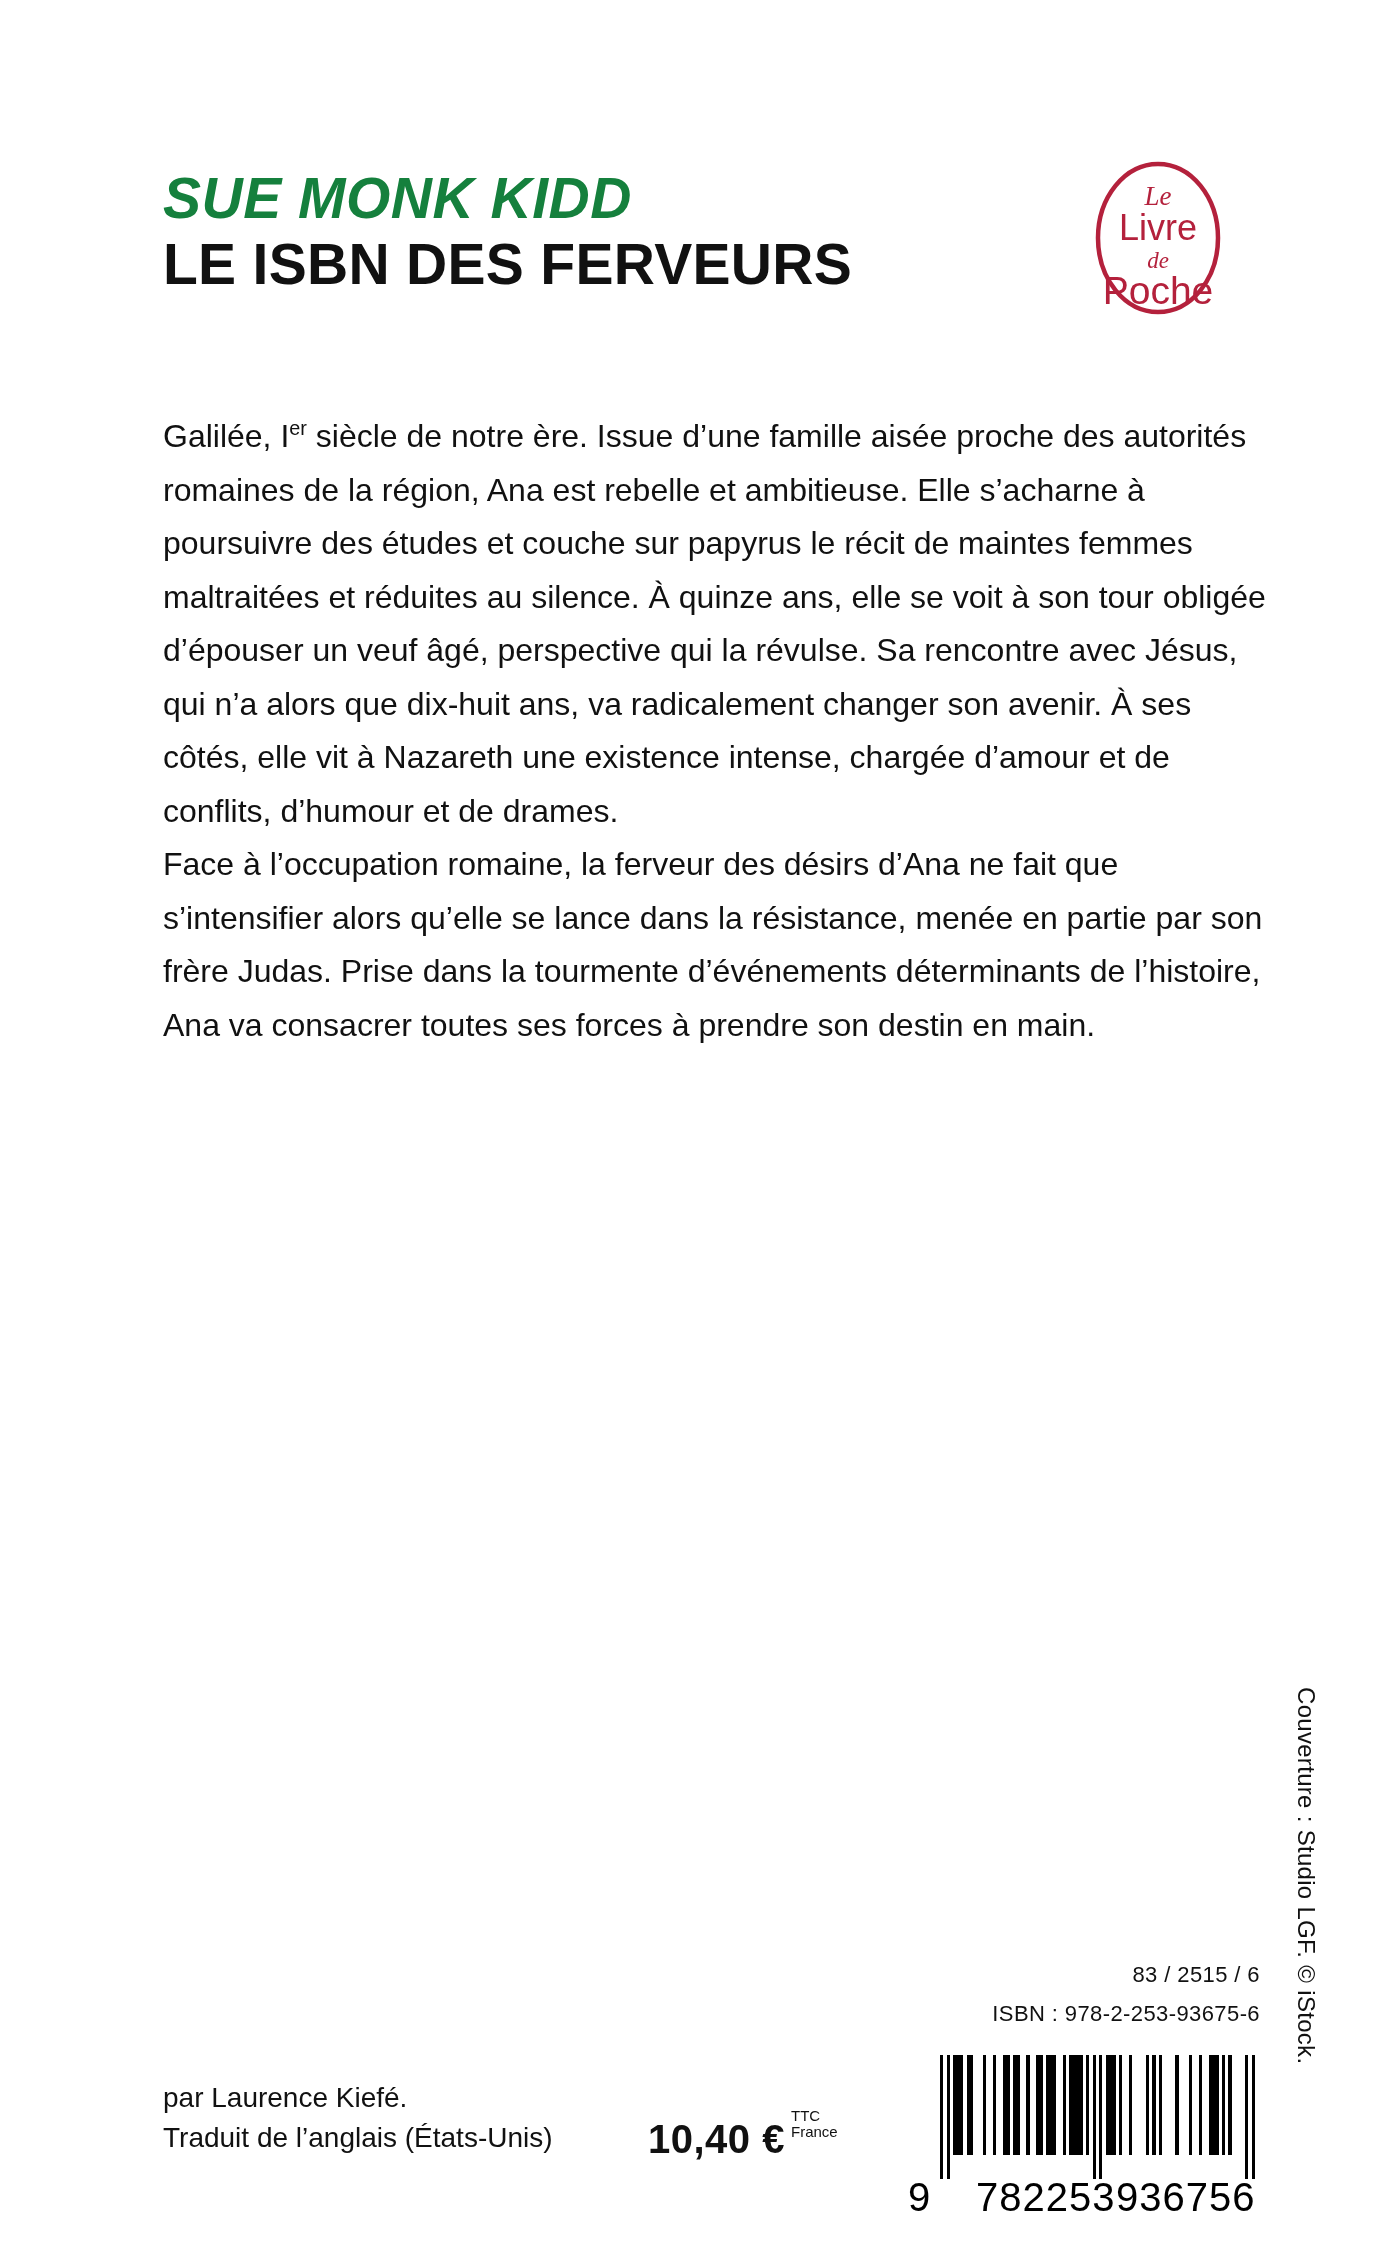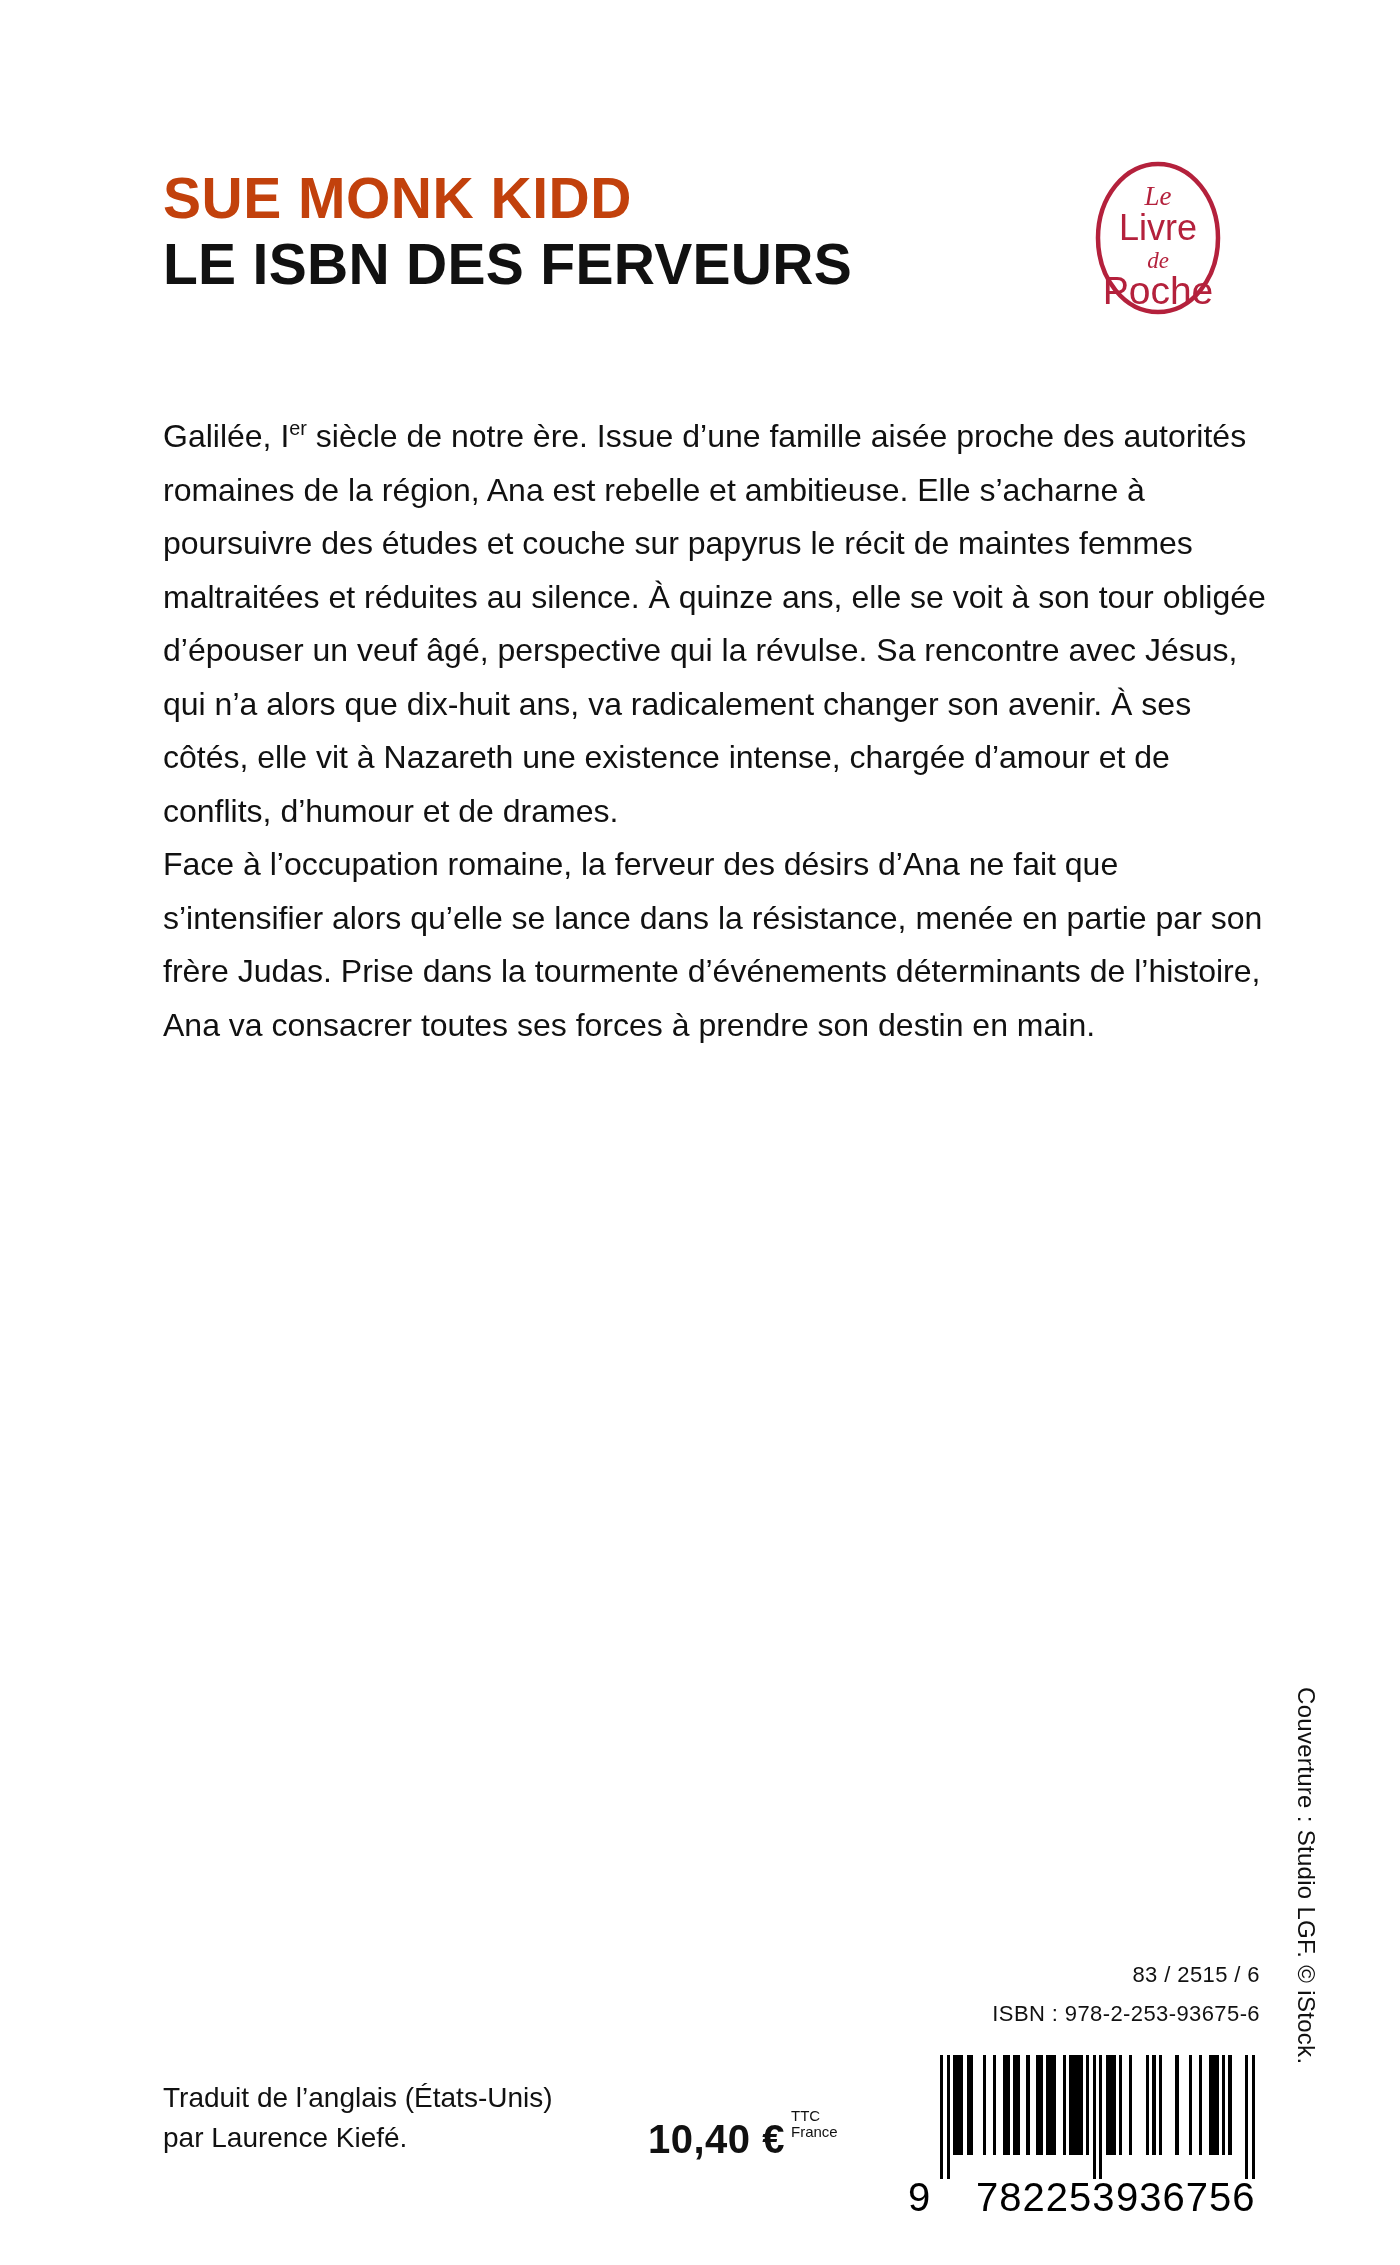--- a/index.html
+++ b/index.html
@@ -23,23 +23,24 @@
   .header {
     position: absolute;
     left: 163px;
     top: 168px;
     width: 840px;
   }
   .author {
     font-size: 57px;
     font-weight: bold;
     letter-spacing: 0.5px;
-    color: #c2410c;
+    color: #15803d;
     line-height: 1.06;
     white-space: nowrap;
+    font-style: italic;
   }
   .title {
     font-size: 57px;
     font-weight: bold;
     letter-spacing: 0.3px;
     color: #111111;
     line-height: 1.06;
     margin-top: 6px;
     white-space: nowrap;
   }
@@ -254,21 +255,21 @@
         <i style="left: 311.684px; width: 3.31579px; height: 124px;"></i>
       </div>
     <div class="barcode-digits">
       <span class="bd-lead">9</span>
       <span class="bd-left">782253</span>
       <span class="bd-right">936756</span>
     </div>
   </div>
 
   <div class="translator">
+    <div>par Laurence Kiefé.</div>
     <div>Traduit de l’anglais (États-Unis)</div>
-    <div>par Laurence Kiefé.</div>
   </div>
 
   <div class="price">
     <span class="price-amount">10,40 €</span><span class="price-tax"><span>TTC</span><br><span>France</span></span>
   </div>
 
 </div>
 
 </body></html>

